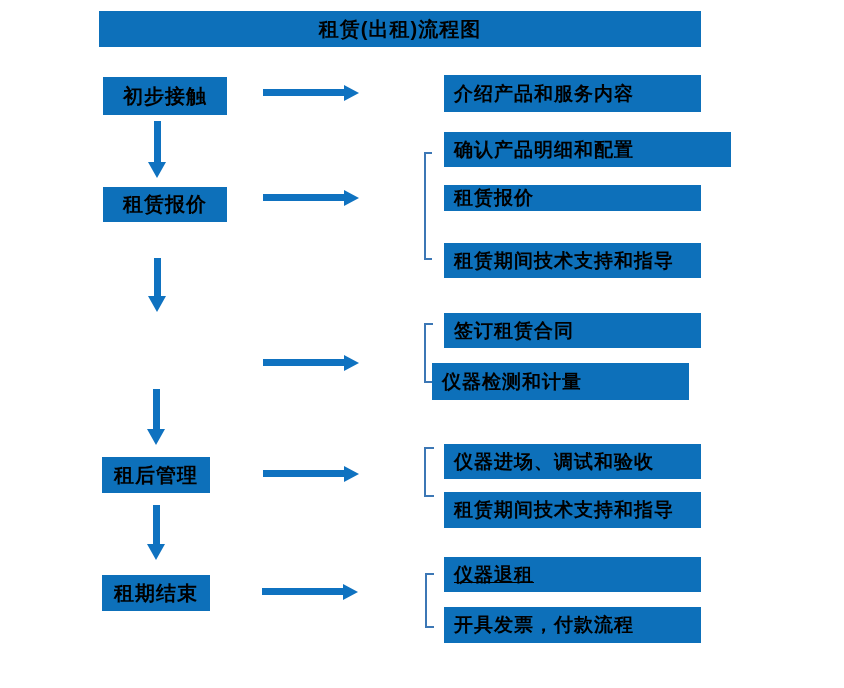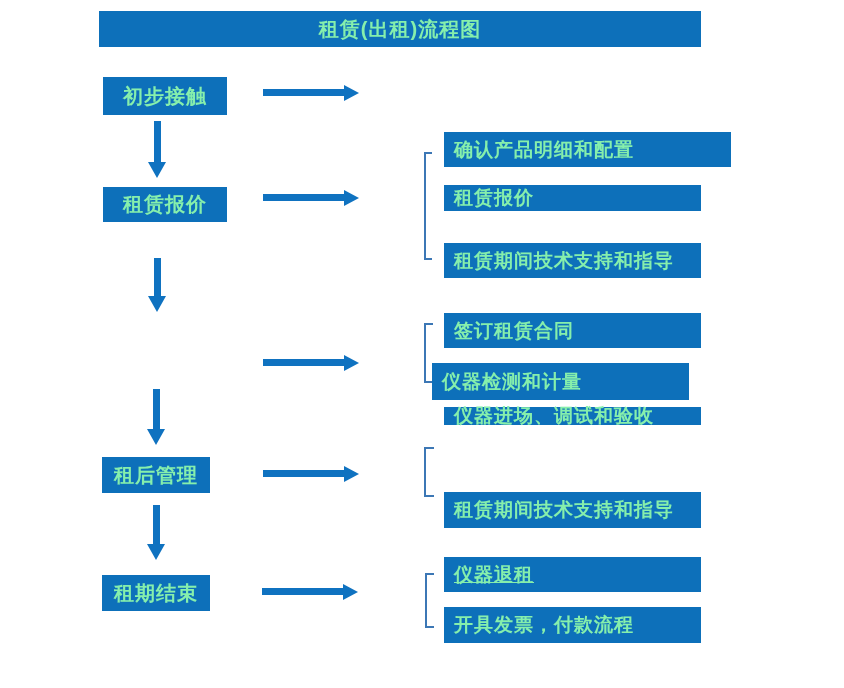--- a/index.html
+++ b/index.html
@@ -1,21 +1,21 @@
 <!DOCTYPE html>
 <html><head>
 <meta charset="utf-8">
 <style>
   html,body{margin:0;padding:0;background:#fff;}
   #stage{
     position:relative;width:844px;height:688px;background:#ffffff;overflow:hidden;
     font-family:"Liberation Sans","DejaVu Sans",sans-serif;
   }
   .box{
-    position:absolute;background:#0d70ba;color:#86efac;font-weight:bold;
+    position:absolute;background:#0d70ba;color:#000000;font-weight:bold;
     display:flex;align-items:center;box-sizing:border-box;white-space:nowrap;
   }
   .title-bar{justify-content:center;font-size:20px;letter-spacing:1px;}
   .left-box{justify-content:center;font-size:20px;letter-spacing:1px;}
   .right-box{padding-left:10px;font-size:19px;letter-spacing:1px;}
   .harrow{position:absolute;width:96px;height:16px;}
   .harrow .shaft{position:absolute;left:0;top:4px;width:82px;height:7px;background:#0f72c0;}
   .harrow .head{position:absolute;left:81px;top:0;width:0;height:0;
     border-top:8px solid transparent;border-bottom:8px solid transparent;border-left:15px solid #0f72c0;}
   .varrow{position:absolute;width:19px;}
@@ -29,20 +29,21 @@
 
 <div id="stage">
 
   <div class="box title-bar" style="left:99px;top:11px;width:602px;height:36px;">租赁(出租)流程图</div>
 
   <div class="box left-box" style="left:103px;top:77px;width:124px;height:38px;">初步接触</div>
   <div class="harrow" style="left:263px;top:85px;">
     <div class="shaft"></div>
     <div class="head"></div>
   </div>
+  <div class="box right-box" style="left:444px;top:75px;width:257px;height:37px;">介绍产品和服务内容</div>
 
   <div class="varrow" style="left:148px;top:121px;height:57px;">
     <div class="shaft" style="height:41px;"></div>
     <div class="head" style="top:41px;"></div>
   </div>
 
   <div class="box left-box" style="left:103px;top:187px;width:124px;height:35px;">租赁报价</div>
   <div class="harrow" style="left:263px;top:190px;">
     <div class="shaft"></div>
     <div class="head"></div>
@@ -69,21 +70,21 @@
     <div class="shaft" style="height:40px;"></div>
     <div class="head" style="top:40px;"></div>
   </div>
 
   <div class="box left-box" style="left:102px;top:457px;width:108px;height:36px;">租后管理</div>
   <div class="harrow" style="left:263px;top:466px;">
     <div class="shaft"></div>
     <div class="head"></div>
   </div>
   <div class="bracket" style="left:424px;top:447px;width:10px;height:50px;"></div>
-  <div class="box right-box" style="left:444px;top:407px;width:257px;height:18px;text-align:center;">仪器进场、调试和验收</div>
+  <div class="box right-box" style="left:444px;top:444px;width:257px;height:35px;text-align:center;">仪器进场、调试和验收</div>
   <div class="box right-box" style="left:444px;top:492px;width:257px;height:36px;">租赁期间技术支持和指导</div>
 
   <div class="varrow" style="left:147px;top:505px;height:55px;">
     <div class="shaft" style="height:39px;"></div>
     <div class="head" style="top:39px;"></div>
   </div>
 
   <div class="box left-box" style="left:102px;top:575px;width:108px;height:36px;">租期结束</div>
   <div class="harrow" style="left:262px;top:584px;">
     <div class="shaft"></div>

